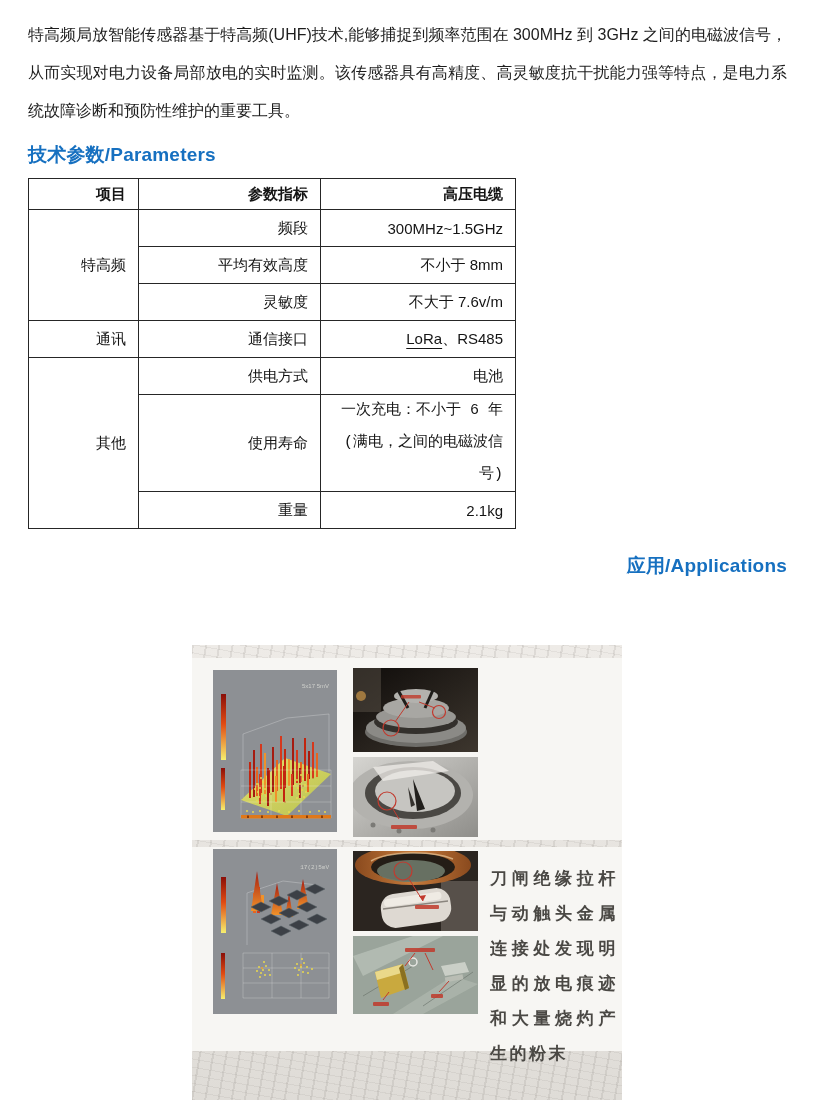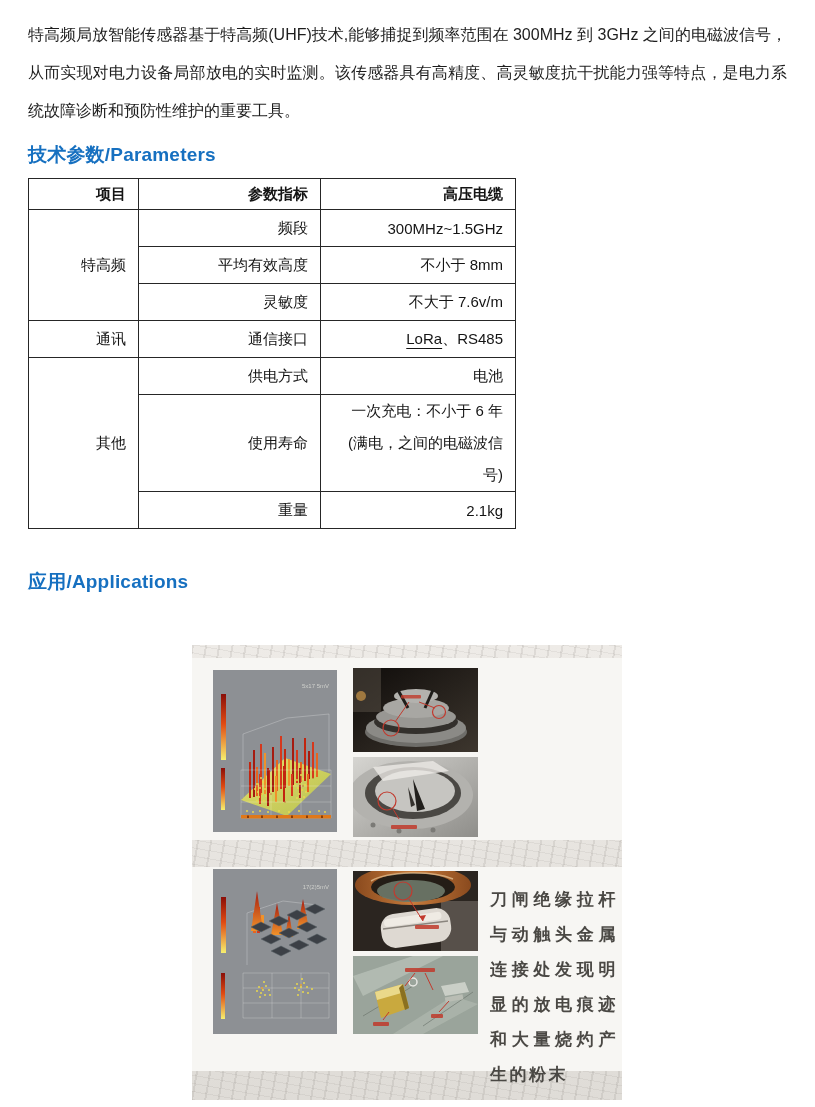--- a/index.html
+++ b/index.html
@@ -4,51 +4,51 @@
 <style>
   html,body { margin:0; padding:0; background:#ffffff; }
   body { width:815px; height:1107px; font-family:"Liberation Sans", sans-serif; color:#1f1f1f; }
   .page { position:relative; width:815px; height:1107px; background:#fff; overflow:hidden; }
   .content { padding:10px 28px 0 28px; }
 
   .sec-heading { color:#1670c0; font-size:19px; font-weight:bold; margin:0; letter-spacing:0.2px; }
   .body-text { font-size:16px; line-height:38px; text-align:justify; margin:6px 0 0 0; color:#1d1d1d; }
 
   .h2-params { margin-top:12px; }
-  .h2-apps   { margin-top:40px; }
+  .h2-apps   { margin-top:24px;text-align:right; }
 
   table.params-table { border-collapse:collapse; margin-top:10px; table-layout:fixed; }
   .params-table col.c1 { width:110px; }
   .params-table col.c2 { width:182px; }
   .params-table col.c3 { width:195px; }
   .params-table th, .params-table td {
     border:1.5px solid #262626; padding:0 12px; font-size:15px;
     vertical-align:middle; text-align:right; color:#141414;
   }
   .params-table th { height:30px; font-weight:bold; }
   .params-table tr.rr td { height:36px;padding-left:48px; }
   .params-table tr.r-life td { height:74px; }
-  .cell-line { line-height:32px; }
+  .cell-line { line-height:32px;font-family:Liberation Mono, monospace; }
   .wavy {
     text-decoration-line:underline; text-decoration-style:wavy;
     text-decoration-color:#e04040; text-decoration-thickness:1px; text-underline-offset:4px;text-decoration:underline;
   }
 
   
   .figure {
     position:absolute; left:192px; top:645px; width:430px; height:455px;
     background-color:#e7e4e0;
     background-image:
       repeating-linear-gradient(100deg, rgba(110,104,98,0.13) 0 2px, rgba(0,0,0,0) 2px 13px),
       repeating-linear-gradient(10deg, rgba(110,104,98,0.09) 0 1px, rgba(0,0,0,0) 1px 8px),
       linear-gradient(#eeebe7,#dfdcd7);
   }
   .case-panel { position:absolute; left:0; width:430px; background:#f7f6f3; }
   .panel-1 { top:13px;  height:182px; }
-  .panel-2 { top:222px; height:204px; }
+  .panel-2 { top:202px; height:204px;font-family:Liberation Mono, monospace; }
   .chart-panel { position:absolute; left:21px; width:124px; }
   .panel-1 .chart-panel { top:12px; height:162px; }
   .panel-2 .chart-panel { top:2px;  height:165px; }
   .photo { position:absolute; left:161px; width:125px; overflow:hidden; }
   .photo svg { display:block; filter:blur(0.5px); }
   .ph-1 { top:10px; height:84px; }
   .ph-2 { top:99px; height:80px; }
   .ph-3 { top:4px;  height:80px; }
   .ph-4 { top:89px; height:78px; }
   .case-caption {

